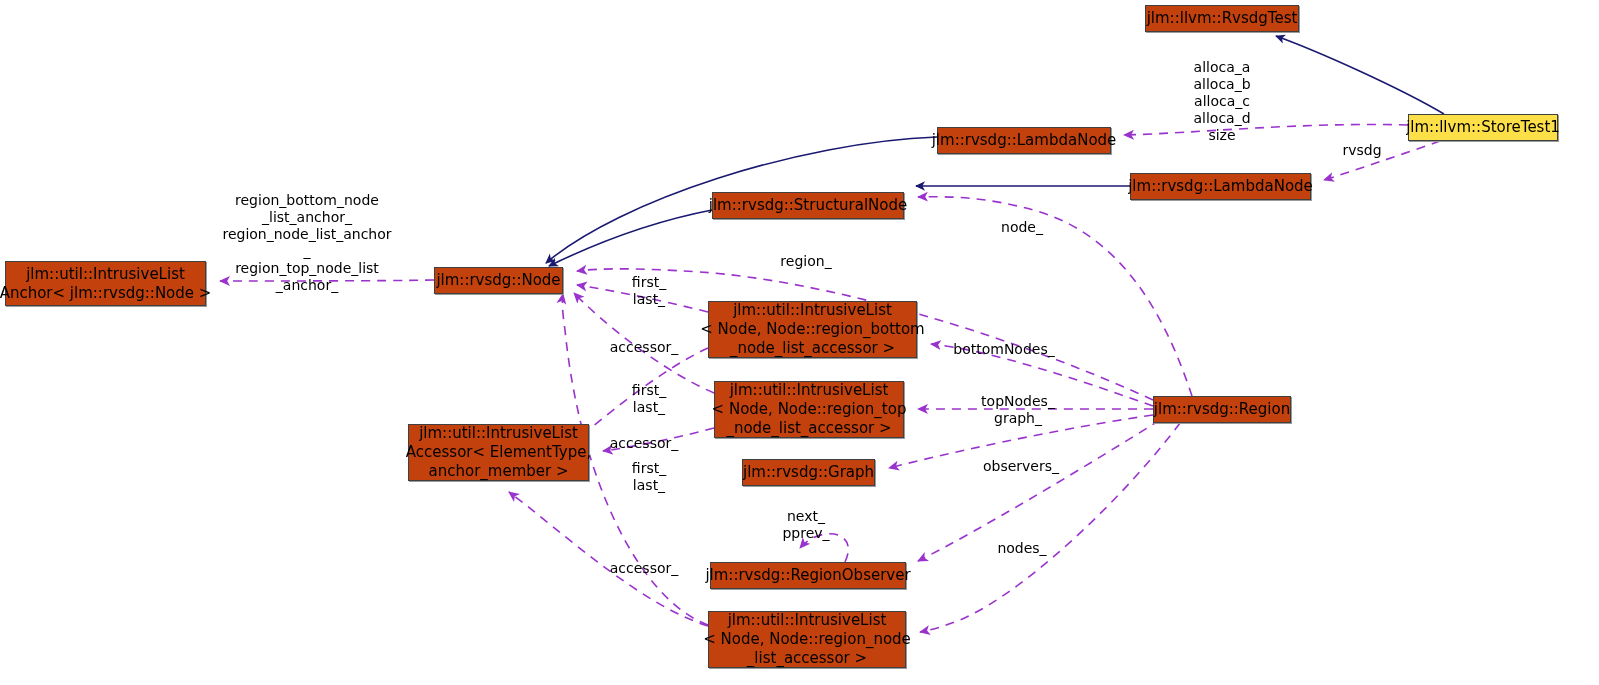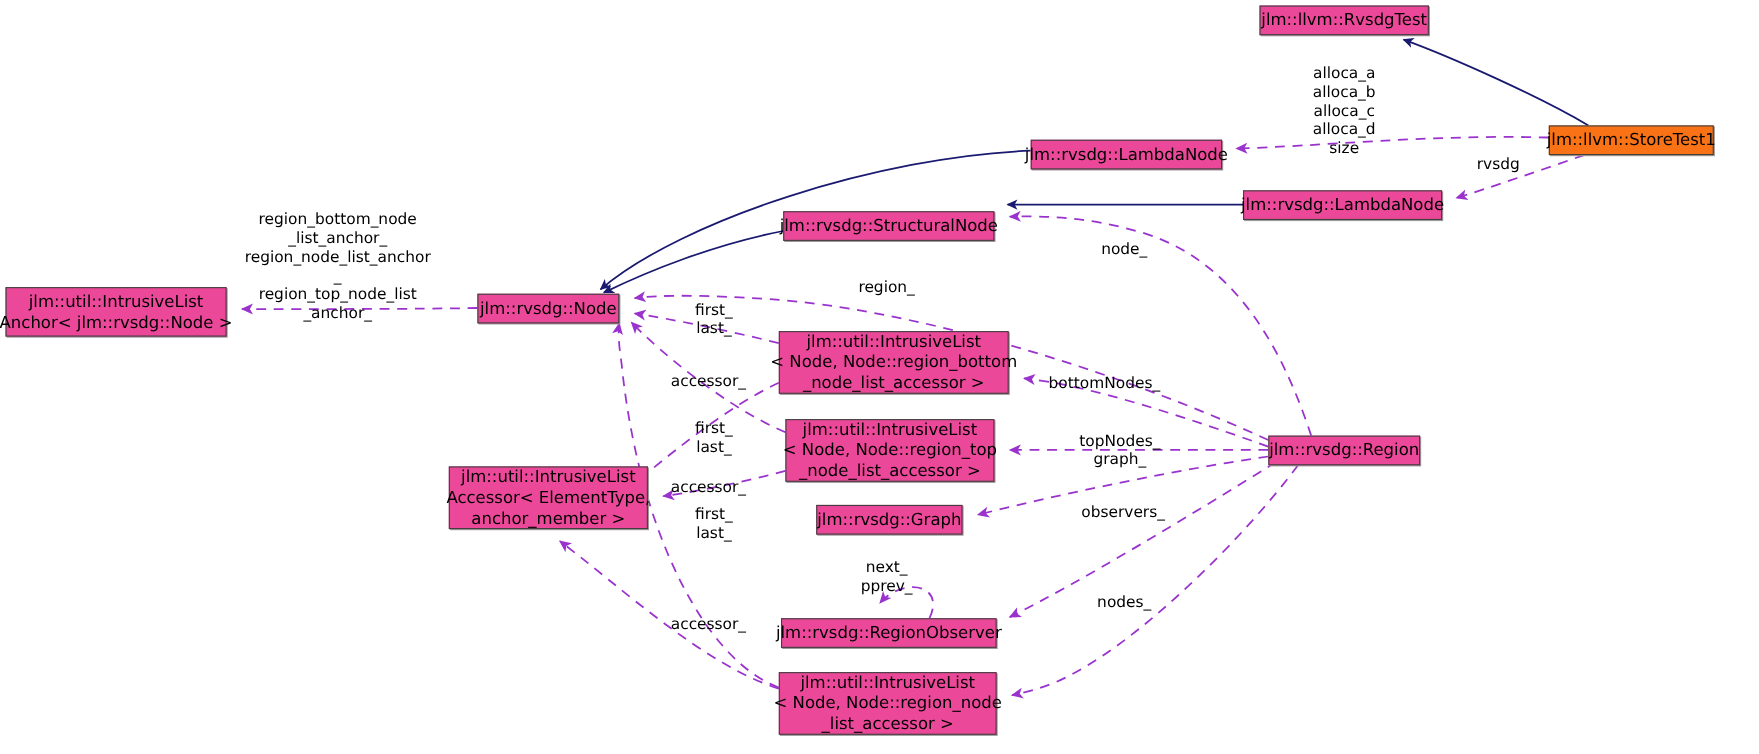--- a/index.html
+++ b/index.html
@@ -19,34 +19,34 @@
     position:absolute;
     left:0; top:0;
     width:1599px;
     height:685px;
     pointer-events:none;
   }
   .node-box{
     position:absolute;
     box-sizing:border-box;
     border:1px solid #404040;
-    background:#ec4899;
+    background:#c2410c;
     color:#000000;
     font-size:15px;
     line-height:19px;
     text-align:center;
     display:flex;
     align-items:center;
     justify-content:center;
     padding:1px 5px;
     white-space:pre;
     box-shadow:1px 1px 0 0 #9a9a9a;
   }
   .node-box.highlight{
-    background:#f97316;
+    background:#fde047;
   }
   .edge-label{
     position:absolute;
     font-size:14px;
     line-height:17px;
     color:#000000;
     text-align:center;
     white-space:pre;
     transform:translateX(-50%);
   }

